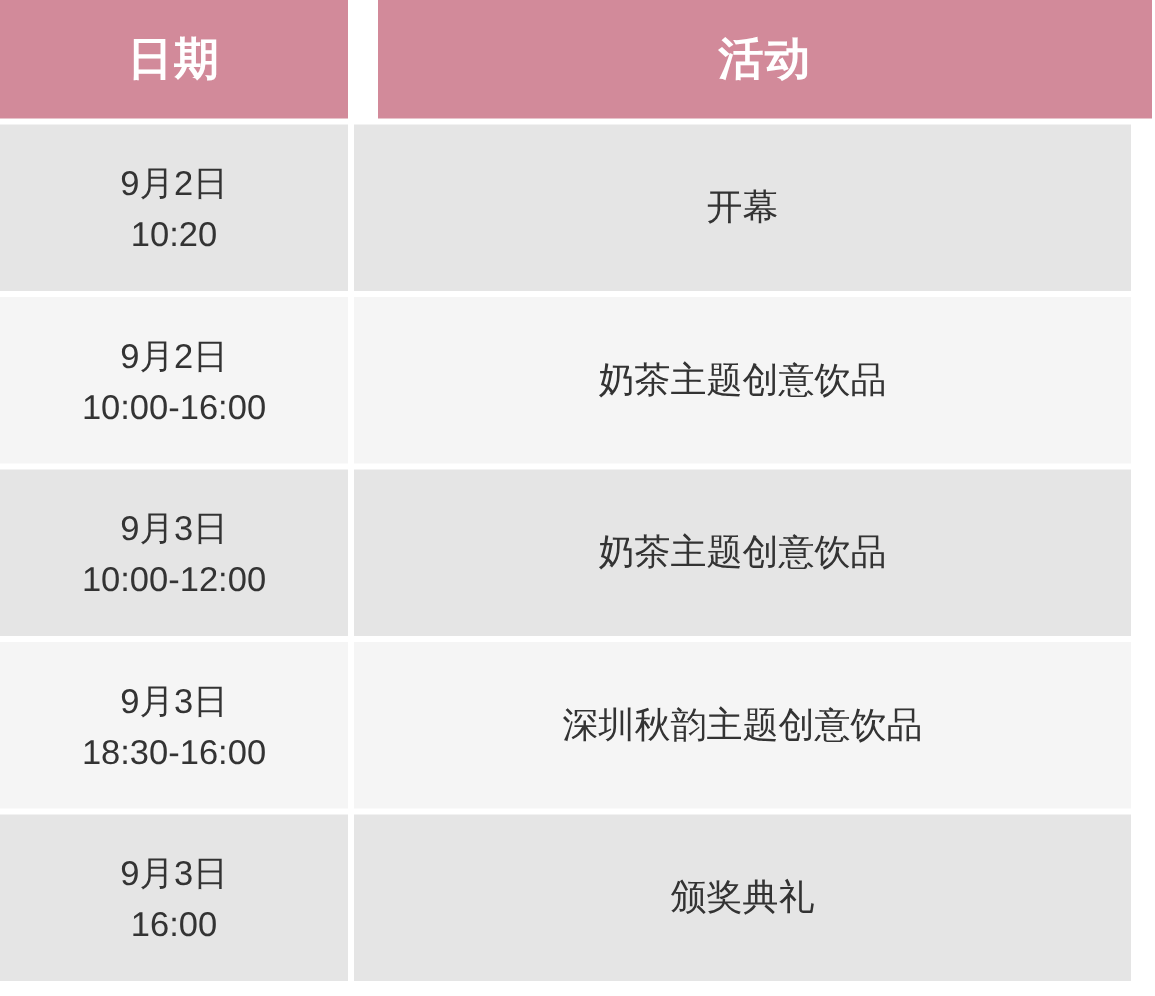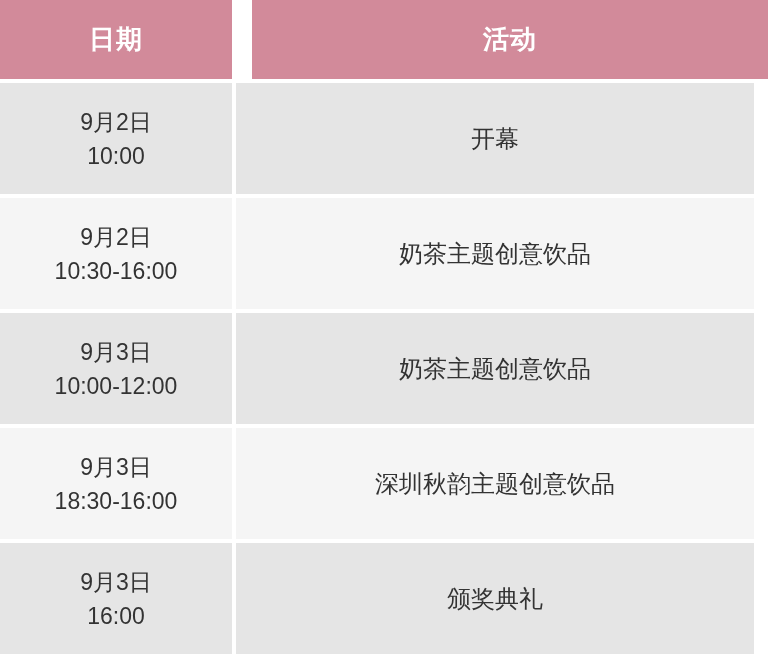--- a/index.html
+++ b/index.html
@@ -28,21 +28,21 @@
     text-align: center;
   }
   
   col.col-date { width: 234px; }
   col.col-activity { width: 536px; }
 
   
   .header-row th {
     height: 79px;
     color: #ffffff;
-    font-size: 26px;
+    font-size: 30px;
     font-weight: bold;
     letter-spacing: 1px;
     line-height: 79px;
   }
   .header-cell-inner {
     display: block;
     height: 79px;
     line-height: 79px;
     background: #d28a9a;
   }
@@ -103,34 +103,34 @@
       <th class="activity-head">
         <span class="header-cell-inner">活动</span>
       </th>
     </tr>
   </thead>
   <tbody>
     <tr class="data-row row-dark">
       <td class="date-cell">
         <div class="cell-inner">
           <span class="date-line">9月2日</span>
-          <span class="date-line">10:00</span>
+          <span class="date-line">10:20</span>
         </div>
       </td>
       <td class="activity-cell">
         <div class="cell-inner">
           <span class="activity-text">开幕</span>
         </div>
       </td>
     </tr>
     <tr class="data-row row-light">
       <td class="date-cell">
         <div class="cell-inner">
           <span class="date-line">9月2日</span>
-          <span class="date-line">10:30-16:00</span>
+          <span class="date-line">10:00-16:00</span>
         </div>
       </td>
       <td class="activity-cell">
         <div class="cell-inner">
           <span class="activity-text">奶茶主题创意饮品</span>
         </div>
       </td>
     </tr>
     <tr class="data-row row-dark">
       <td class="date-cell">

